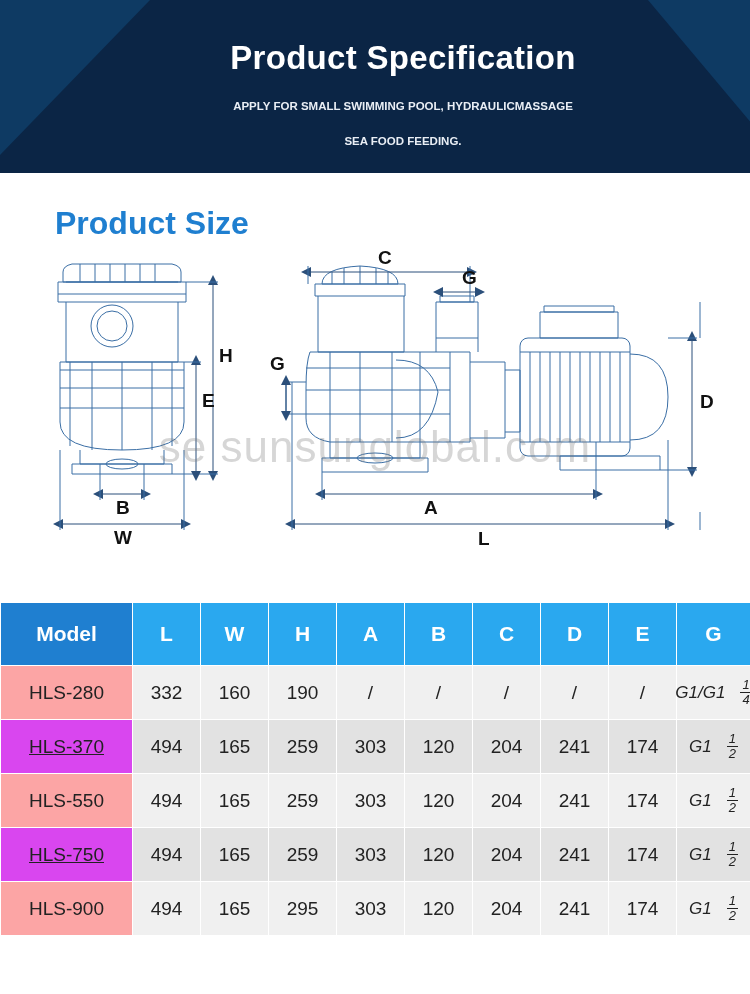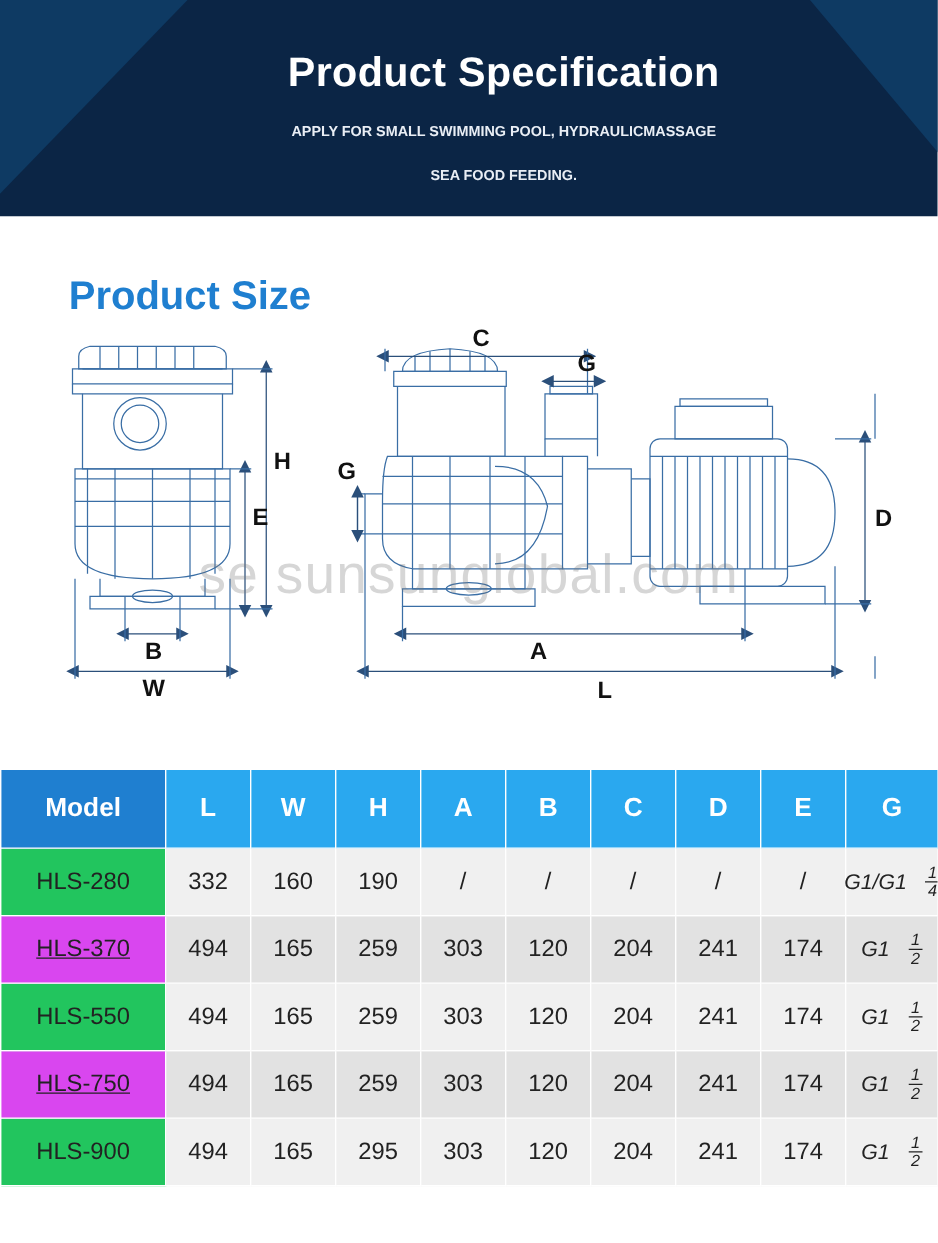--- a/index.html
+++ b/index.html
@@ -61,21 +61,21 @@
     line-height: 14px;
     margin-top: 21px;
     font-weight: bold;
   }
 
   
   .section-title {
     color: #1f7fd0;
     font-size: 32px;
     font-weight: bold;
-    padding: 45px 0 0 55px;
+    padding: 32px 0 0 55px;
   }
 
   
   .drawing {
     position: relative;
     width: 750px;
     height: 360px;
   }
   .drawing svg {
     display: block;
@@ -113,21 +113,21 @@
     color: #ffffff;
     font-size: 21px;
     font-weight: bold;
     height: 62px;
   }
   table.spec thead th.model-head {
     background: #1f7fd0;
     font-size: 21px;
   }
   table.spec td.model-cell {
-    background: #22c55e;
+    background: #fca5a5;
     font-weight: normal;
     font-size: 19px;
   }
   table.spec tbody tr td {
     background: #f0f0f0;
   }
   table.spec tbody tr.alt td {
     background: #e2e2e2;
   }
   table.spec tbody tr.alt td.model-cell {

